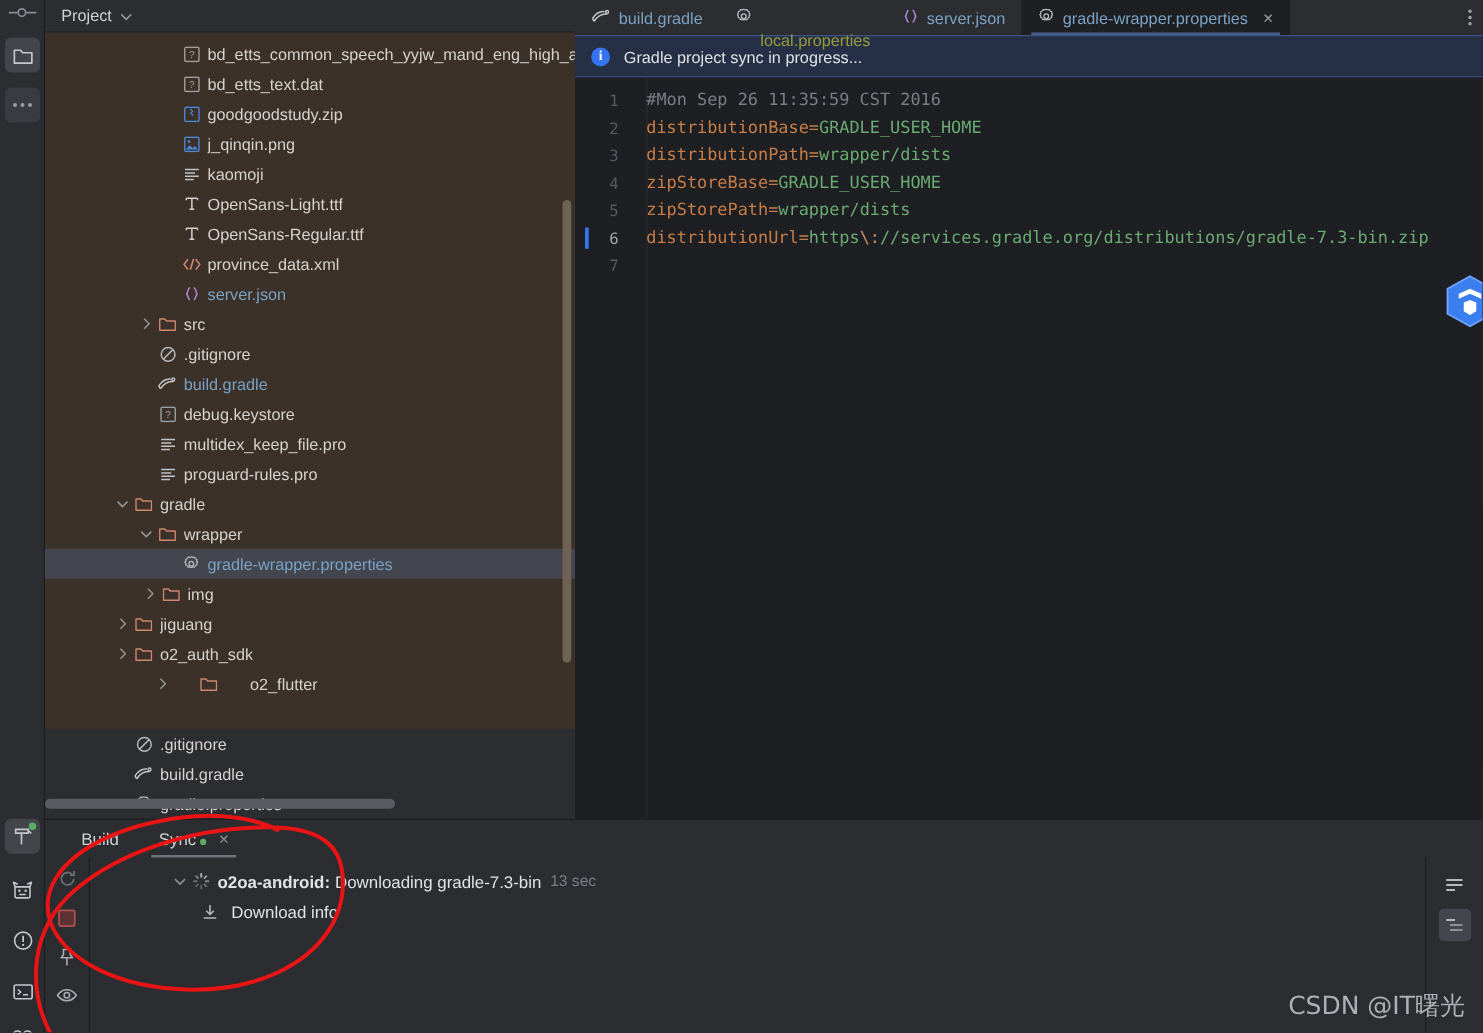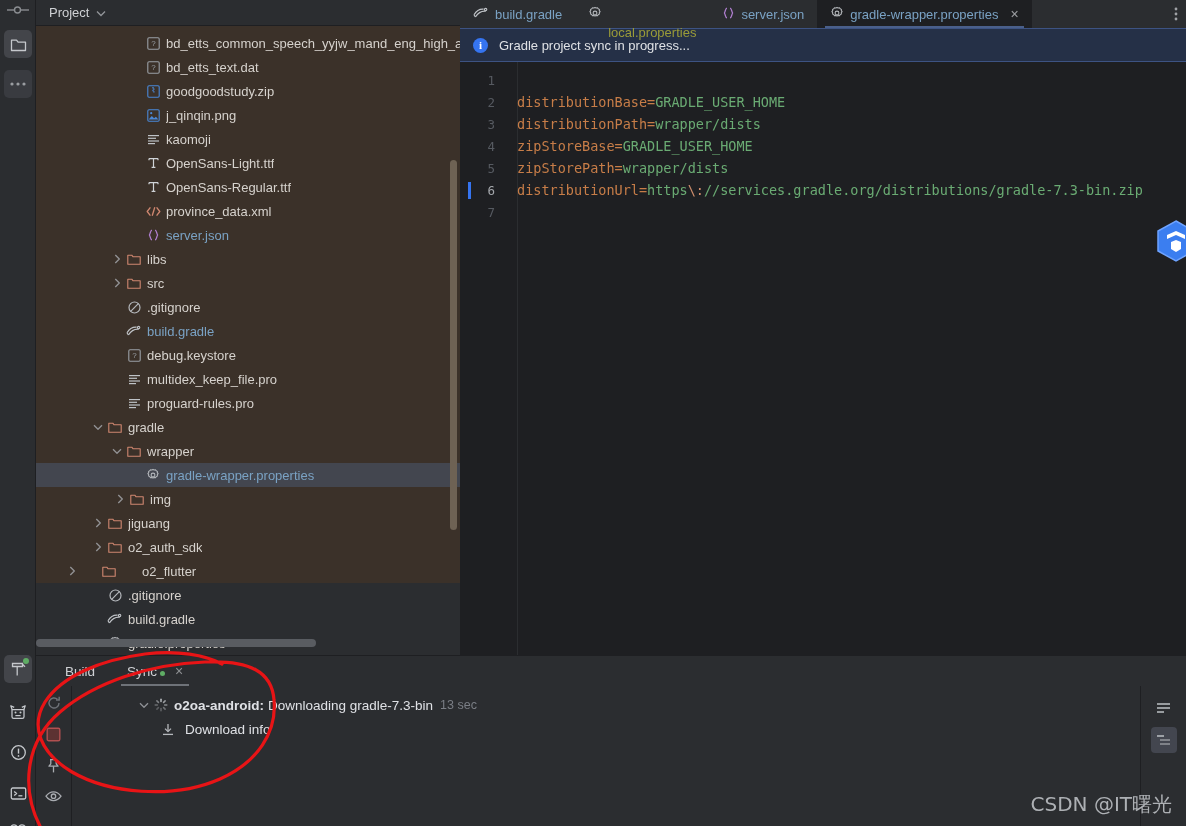--- a/index.html
+++ b/index.html
@@ -390,33 +390,20 @@
           <span class="tw">
             <svg width="7" height="10" viewBox="0 0 7 10">
               <path d="M1.3 1l4 4-4 4" fill="none" stroke="#a8abb0" stroke-width="1.3" stroke-linejoin="round"></path>
             </svg>
           </span>
           <span class="ficon">
             <svg width="14" height="12" viewBox="0 0 14 12">
               <path d="M0.8 2.2h4l1.3 1.6h7.1v7.4H0.8z" fill="none" stroke="#d08770" stroke-width="1.1" stroke-linejoin="round"></path>
             </svg>
           </span>
-          <span class="lbl c-plain">libs</span>
-        </div>
-        <div class="tree-row" style="padding-left: 75px;">
-          <span class="tw">
-            <svg width="7" height="10" viewBox="0 0 7 10">
-              <path d="M1.3 1l4 4-4 4" fill="none" stroke="#a8abb0" stroke-width="1.3" stroke-linejoin="round"></path>
-            </svg>
-          </span>
-          <span class="ficon">
-            <svg width="14" height="12" viewBox="0 0 14 12">
-              <path d="M0.8 2.2h4l1.3 1.6h7.1v7.4H0.8z" fill="none" stroke="#d08770" stroke-width="1.1" stroke-linejoin="round"></path>
-            </svg>
-          </span>
           <span class="lbl c-plain">src</span>
         </div>
         <div class="tree-row" style="padding-left: 75px;">
           <span class="tw"></span>
           <span class="ficon">
             <svg width="13" height="13" viewBox="0 0 13 13">
               <circle cx="6.5" cy="6.5" r="5.5" fill="none" stroke="#b5b8bc" stroke-width="1.2"></circle>
               <line x1="2.7" y1="10.3" x2="10.3" y2="2.7" stroke="#b5b8bc" stroke-width="1.2"></line>
             </svg>
           </span>
@@ -536,21 +523,21 @@
               <path d="M1.3 1l4 4-4 4" fill="none" stroke="#a8abb0" stroke-width="1.3" stroke-linejoin="round"></path>
             </svg>
           </span>
           <span class="ficon">
             <svg width="14" height="12" viewBox="0 0 14 12">
               <path d="M0.8 2.2h4l1.3 1.6h7.1v7.4H0.8z" fill="none" stroke="#d08770" stroke-width="1.1" stroke-linejoin="round"></path>
             </svg>
           </span>
           <span class="lbl c-plain">o2_auth_sdk</span>
         </div>
-        <div class="tree-row" style="padding-left: 30px; gap: 20px;">
+        <div class="tree-row" style="padding-left: 88px; gap: 20px;">
           <span class="tw">
             <svg width="7" height="10" viewBox="0 0 7 10">
               <path d="M1.3 1l4 4-4 4" fill="none" stroke="#a8abb0" stroke-width="1.3" stroke-linejoin="round"></path>
             </svg>
           </span>
           <span class="ficon">
             <svg width="14" height="12" viewBox="0 0 14 12">
               <path d="M0.8 2.2h4l1.3 1.6h7.1v7.4H0.8z" fill="none" stroke="#d08770" stroke-width="1.1" stroke-linejoin="round"></path>
             </svg>
           </span>
@@ -640,20 +627,21 @@
     <div id="sync-banner">
       <span class="info-badge">i</span>
       <span>Gradle project sync in progress...</span>
     </div>
 
     <div id="code">
       <div id="gutter-sep"></div>
       <div id="code-lines">
           <div class="cline">
             <span class="gutter">1</span>
+            <span class="ctext"><span class="k-com">#Mon Sep 26 11:35:59 CST 2016</span></span>
           </div>
           <div class="cline">
             <span class="gutter">2</span>
             <span class="ctext"><span class="k-key">distributionBase</span><span class="k-key">=</span><span class="k-val">GRADLE_USER_HOME</span></span>
           </div>
           <div class="cline">
             <span class="gutter">3</span>
             <span class="ctext"><span class="k-key">distributionPath</span><span class="k-key">=</span><span class="k-val">wrapper/dists</span></span>
           </div>
           <div class="cline">

